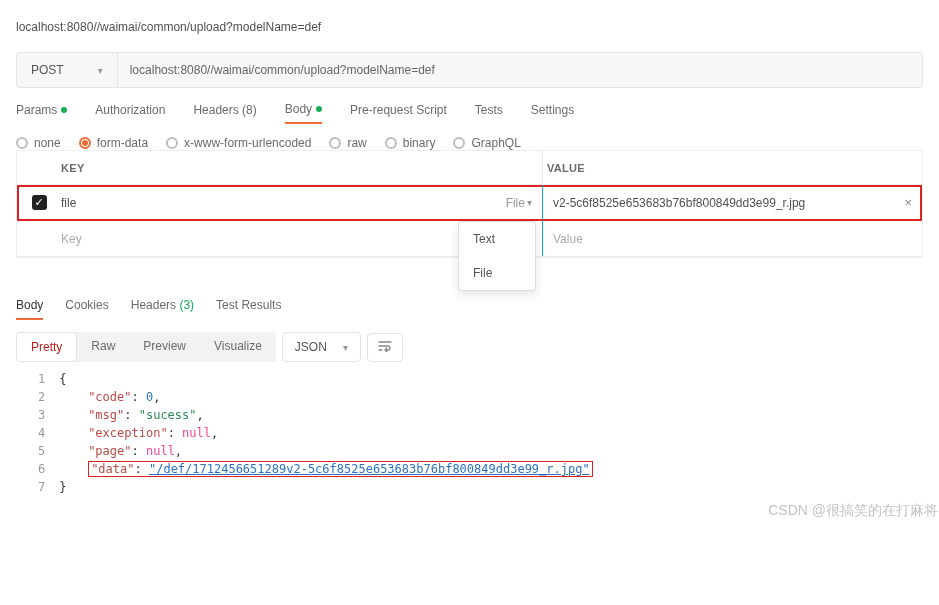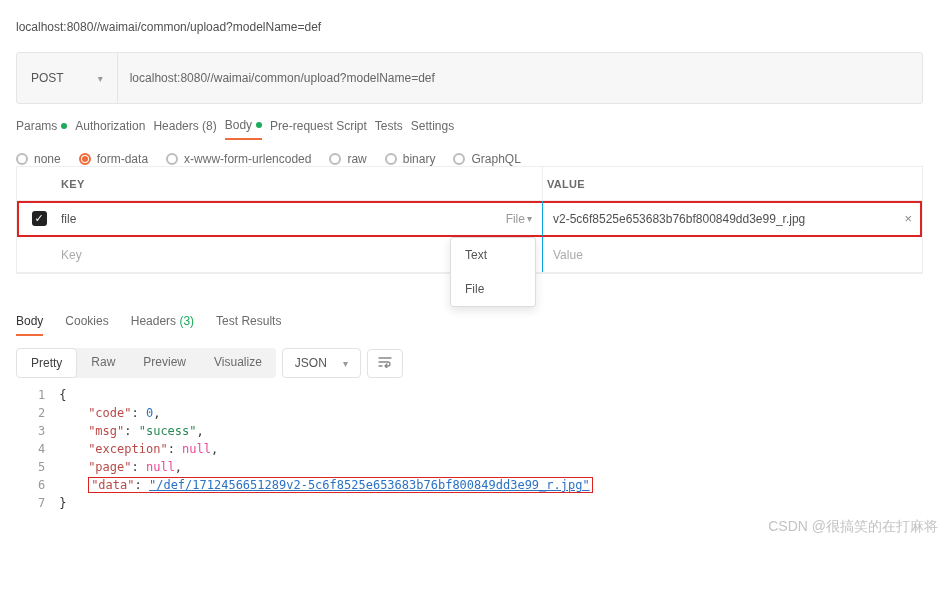--- a/index.html
+++ b/index.html
@@ -1,23 +1,23 @@
 <!DOCTYPE html>
 <html><head>
 <meta charset="utf-8">
 <style>
 * { box-sizing: border-box; margin: 0; padding: 0; }
 body { font-family: -apple-system, BlinkMacSystemFont, "Segoe UI", Arial, sans-serif; font-size: 12px; color: #505050; background: #fff; width: 939px; }
 .container { padding: 20px 16px 0; }
 .addr { font-size: 12px; color: #505050; margin-bottom: 18px; }
-.req-row { display: flex; border:1px solid #e5e5e5; background:#f7f7f7; border-radius:3px; height:52px; align-items:center; margin-bottom:14px; }
+.req-row { display: flex; border:1px solid #e5e5e5; background:#f7f7f7; border-radius:3px; height:36px; align-items:center; margin-bottom:14px; }
 .meth { display:flex; align-items:center; gap:34px; padding:0 14px; color:#555; border-right:1px solid #e5e5e5; height:100%; }
 .chev { font-size:10px; color:#999; }
 .url { flex:1; padding:0 12px; color:#666; background:transparent; border:none; outline:none; font-size:12px; }
-.tabs1 { display:flex; gap:8px; font-size:12px; color:#6b6b6b; margin-bottom:12px; }
+.tabs1 { display:flex; gap:28px; font-size:12px; color:#6b6b6b; margin-bottom:12px; }
 .tabs1 .tab { display:flex; align-items:center; gap:4px; cursor:pointer; padding-bottom:6px; }
 .tabs1 .tab.active { border-bottom:2px solid #f26b3a; }
 .dot-g { width:6px; height:6px; border-radius:50%; background:#1aab5b; display:inline-block; }
 .radios { display:flex; gap:18px; color:#6b6b6b; margin-bottom:0; }
 .radio { display:flex; align-items:center; gap:6px; cursor:pointer; }
 .rb { width:12px; height:12px; border:2px solid #bdbdbd; border-radius:50%; display:inline-flex; align-items:center; justify-content:center; }
 .rb.on { border-color:#f26b3a; }
 .rb.on::after { content:""; width:6px; height:6px; border-radius:50%; background:#f26b3a; }
 .kv { border:1px solid #eee; }
 .kv-h { display:flex; height:34px; align-items:center; color:#6b6b6b; font-size:11px; font-weight:600; letter-spacing:.3px; border-bottom:1px solid #eee; }
@@ -26,31 +26,31 @@
 .kv-h .c3 { width:380px; padding-left:4px; border-left:1px solid #eee; height:100%; display:flex; align-items:center; }
 .kv-r { display:flex; height:36px; align-items:center; border-bottom:1px solid #eee; position:relative; }
 .kv-r.red { outline:2px solid #d22; outline-offset:-2px; }
 .kv-r .c0 { width:44px; display:flex; align-items:center; justify-content:center; }
 .chk { width:15px; height:15px; border-radius:3px; background:#222; color:#fff; display:flex; align-items:center; justify-content:center; font-size:11px; }
 .kv-r .ck { flex:1; color:#505050; font-size:12px; }
 .kv-r .typecol { width:60px; color:#9a9a9a; font-size:12px; display:flex; align-items:center; gap:2px; justify-content:flex-end; padding-right:10px; }
 .kv-r .cv { width:380px; border-left:1px solid #0ea5e9; height:100%; display:flex; align-items:center; padding:0 10px; color:#505050; gap:8px; position:relative;text-align:center; }
 .kv-r .cv .x { margin-left:auto; color:#888; font-size:13px; }
 .kv-r.ph .ck, .kv-r.ph .cv { color:#ababab; }
-.dd { position:absolute; top:36px; right:386px; width:86px; background:#fff; border:1px solid #ddd; border-radius:3px; box-shadow:0 4px 10px rgba(0,0,0,.1); z-index:5; }
+.dd { position:absolute; top:36px; right:386px; width:78px; background:#fff; border:1px solid #ddd; border-radius:3px; box-shadow:0 4px 10px rgba(0,0,0,.1); z-index:5; }
 .dd div { padding:10px 14px; color:#555; cursor:pointer; }
 .gap { height:40px; }
 .tabs2 { display:flex; gap:22px; font-size:12px; color:#6b6b6b; margin-bottom:12px; border-bottom:0; }
 .tabs2 .t { cursor:pointer; padding-bottom:6px; }
 .tabs2 .t.active { color:#333; border-bottom:2px solid #f26b3a; }
 .tabs2 .cnt { color:#1aab5b; }
 .toolbar { display:flex; gap:6px; align-items:center; margin-bottom:6px; }
 .seg { display:flex; background:#f2f2f2; border-radius:4px; overflow:hidden; }
 .seg span { padding:7px 14px; color:#6b6b6b; font-size:12px; cursor:pointer; }
-.seg span.on { background:#fff; border:1px solid #e2e2e2; border-radius:4px; color:#404040; }
+.seg span.on { background:#fff; border:1px solid #e2e2e2; border-radius:4px; color:#b91c1c; }
 .jsonsel { padding:7px 12px; border:1px solid #e2e2e2; border-radius:4px; color:#555; display:flex; gap:16px; align-items:center; cursor:pointer; }
 .wrapbtn { padding:6px 10px; border:1px solid #e2e2e2; border-radius:4px; color:#777; cursor:pointer; }
 .code { font-family: Menlo, Consolas, monospace; font-size:12px; line-height:18px; display:flex; }
 .lines { text-align:right; color:#9a9a9a; padding:2px 14px 2px 22px; }
 .body { padding:2px 0; color:#333; }
 .k { color:#b94a48; }
 .n { color:#2a72c5; }
 .s { color:#2a8a55; }
 .nul { color:#ec4899; }
 .lnk { color:#2a72c5; text-decoration:underline; }

